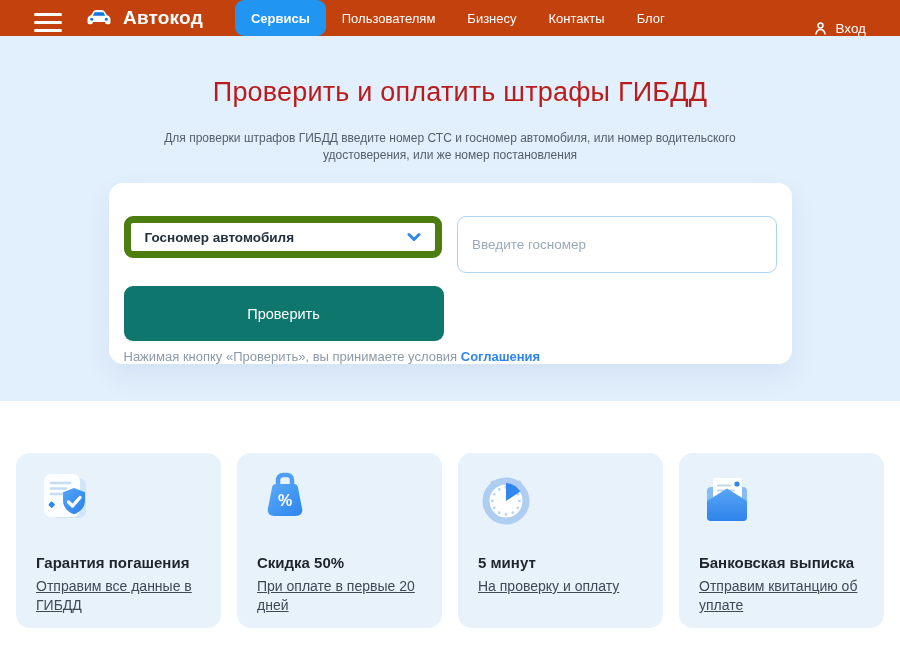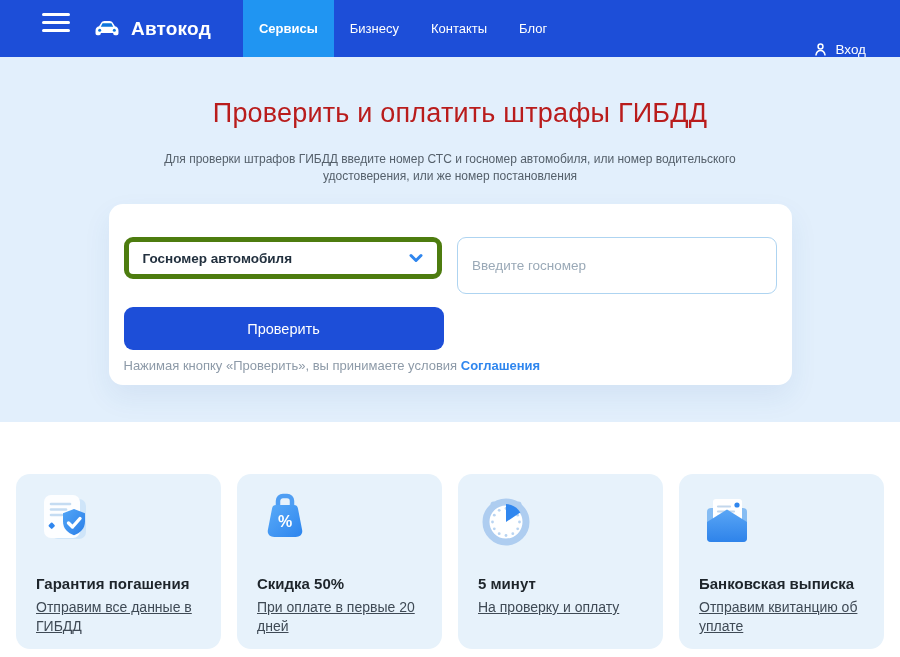--- a/index.html
+++ b/index.html
@@ -4,68 +4,67 @@
 <style>
   * { margin:0; padding:0; box-sizing:border-box; }
   html,body { width:900px; height:657px; }
   body {
     font-family:"Liberation Sans", sans-serif;
     background:#ffffff; overflow:hidden; position:relative;
   }
 
   
   .header {
-    height:57px; background:#1d4ed8; display:flex; align-items:stretch;
+    height:36px; background:#c2410c; display:flex; align-items:stretch;
     color:#fff;
-    padding-left:8px;
   }
   .burger {
     width:28px; height:45px; margin-left:34px; display:flex; flex-direction:column;
     justify-content:center; gap:5px; cursor:pointer;
   }
   .burger span { display:block; height:3px; width:28px; background:#fff; border-radius:2px; }
   .logo { display:flex; align-items:center; gap:9px; margin-left:22px; cursor:pointer; }
   .logo-text { font-size:19px; font-weight:700; letter-spacing:.2px; }
   .nav { display:flex; align-items:stretch; margin-left:32px; }
   .nav-item {
     display:flex; align-items:center; padding:0 16px; font-size:13px;
     cursor:pointer; white-space:nowrap;
   }
-  .nav-item.active { background:#2095f2; font-weight:700; }
+  .nav-item.active { background:#2095f2; font-weight:700;border-radius:9px; }
   .spacer { flex:1; }
   .login { display:flex; align-items:flex-end; gap:7px; margin-right:34px; font-size:13.5px; cursor:pointer; }
 
   
   .hero { height:365px; background:#e2effc; text-align:center; }
   .hero-title {
     padding-top:41px; font-size:27px; font-weight:500; color:#b91c1c; letter-spacing:.2px;padding-left:20px;
   }
   .hero-subtitle {
     margin:22px auto 0; max-width:580px; font-size:12px; line-height:17px; color:#55606b;
   }
   .form-card {
     width:683px; height:181px; margin:19px auto 0; background:#ffffff;
     border-radius:14px; box-shadow:0 12px 28px rgba(38,92,150,.08);
     text-align:left; padding:33px 15px 0 15px;
   }
   .form-row { display:flex; gap:15px; }
   .select-box {
-    width:320px; height:42px; border:5px solid #4d7c0f; border-radius:9px;
+    width:320px; height:42px; border:7px solid #4d7c0f; border-radius:9px;
     display:flex; align-items:center; justify-content:space-between;
     padding:0 14px; background:#fff; cursor:pointer;
   }
   .select-label { font-size:13.5px; font-weight:600; color:#22303e; }
   .text-input {
     width:321px; height:57px; border:1px solid #aed4f1; border-radius:9px;
     padding:0 14px; font-size:13.5px; color:#22303e; outline:none;
     font-family:"Liberation Sans", sans-serif;
   }
   .text-input::placeholder { color:#9aa9b7; }
   .submit-btn {
-    margin-top:13px; width:320px; height:43px; background:#1d4ed8; color:#ffffff;
+    margin-top:13px; width:320px; height:55px; background:#0f766e; color:#ffffff;
     border:none; border-radius:9px; font-size:14.5px; cursor:pointer;
     font-family:"Liberation Sans", sans-serif;
   }
   .disclaimer { margin-top:8px; font-size:13px; color:#8d9aa8; }
   .disclaimer a { color:#2f86ee; font-weight:600; text-decoration:none; cursor:pointer; }
 
   
   .features {
     display:flex; gap:16px; padding:0 16px; margin-top:52px;
   }
@@ -93,20 +92,21 @@
         <path fill="#0d76dd" d="M12 4.5h10l2 4H10z"></path>
         <circle fill="#0d76dd" cx="8.7" cy="12.3" r="1.7"></circle>
         <circle fill="#0d76dd" cx="25.3" cy="12.3" r="1.7"></circle>
       </svg>
     </span>
     <span class="logo-text">Автокод</span>
   </div>
 
   <div class="nav">
     <div class="nav-item active">Сервисы</div>
+    <div class="nav-item">Пользователям</div>
     <div class="nav-item">Бизнесу</div>
     <div class="nav-item">Контакты</div>
     <div class="nav-item">Блог</div>
   </div>
 
   <div class="spacer"></div>
 
   <div class="login">
     <span style="display:flex;">
       <svg width="15" height="15" viewBox="0 0 16 16" fill="none" stroke="#ffffff" stroke-width="1.6" stroke-linecap="round">

